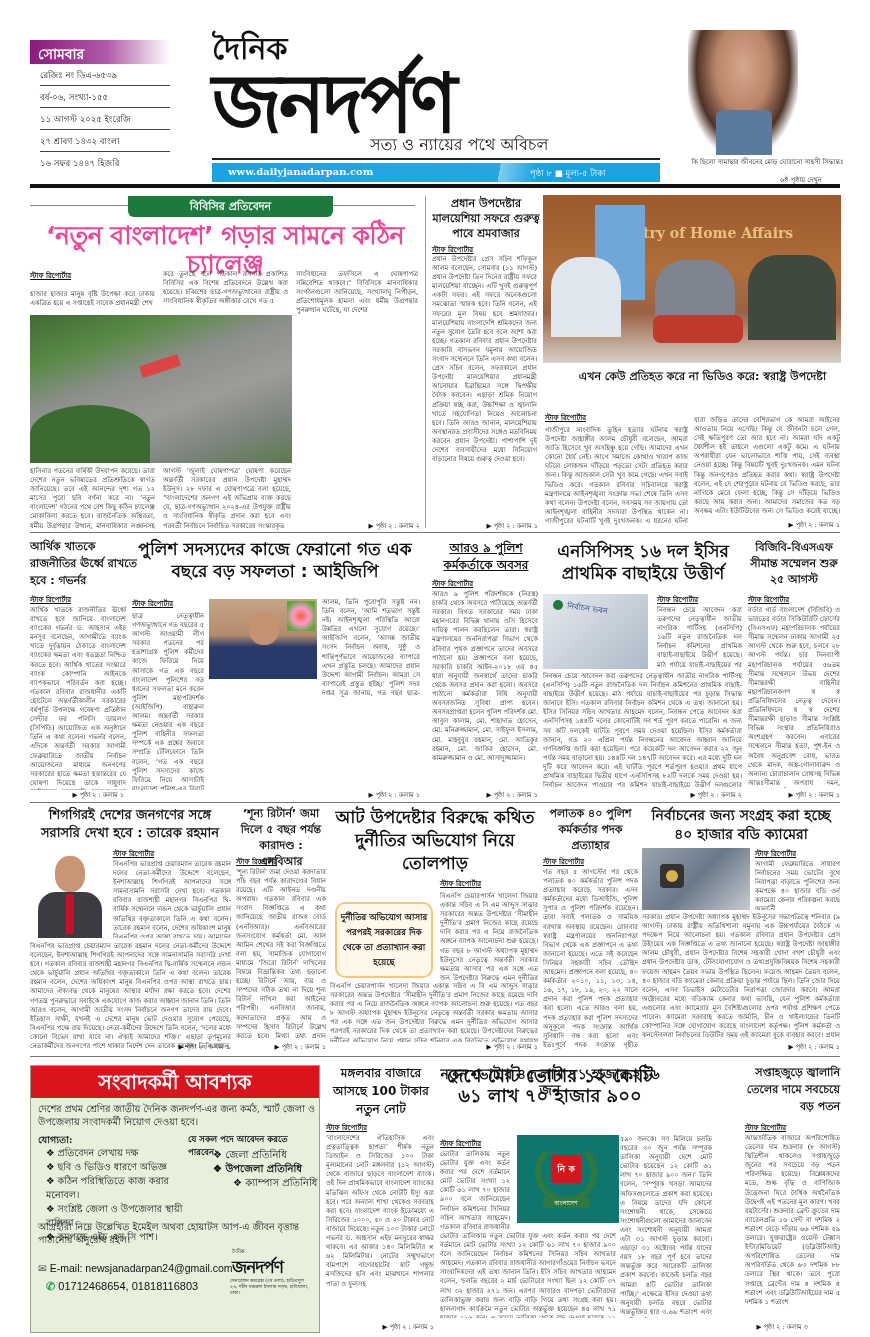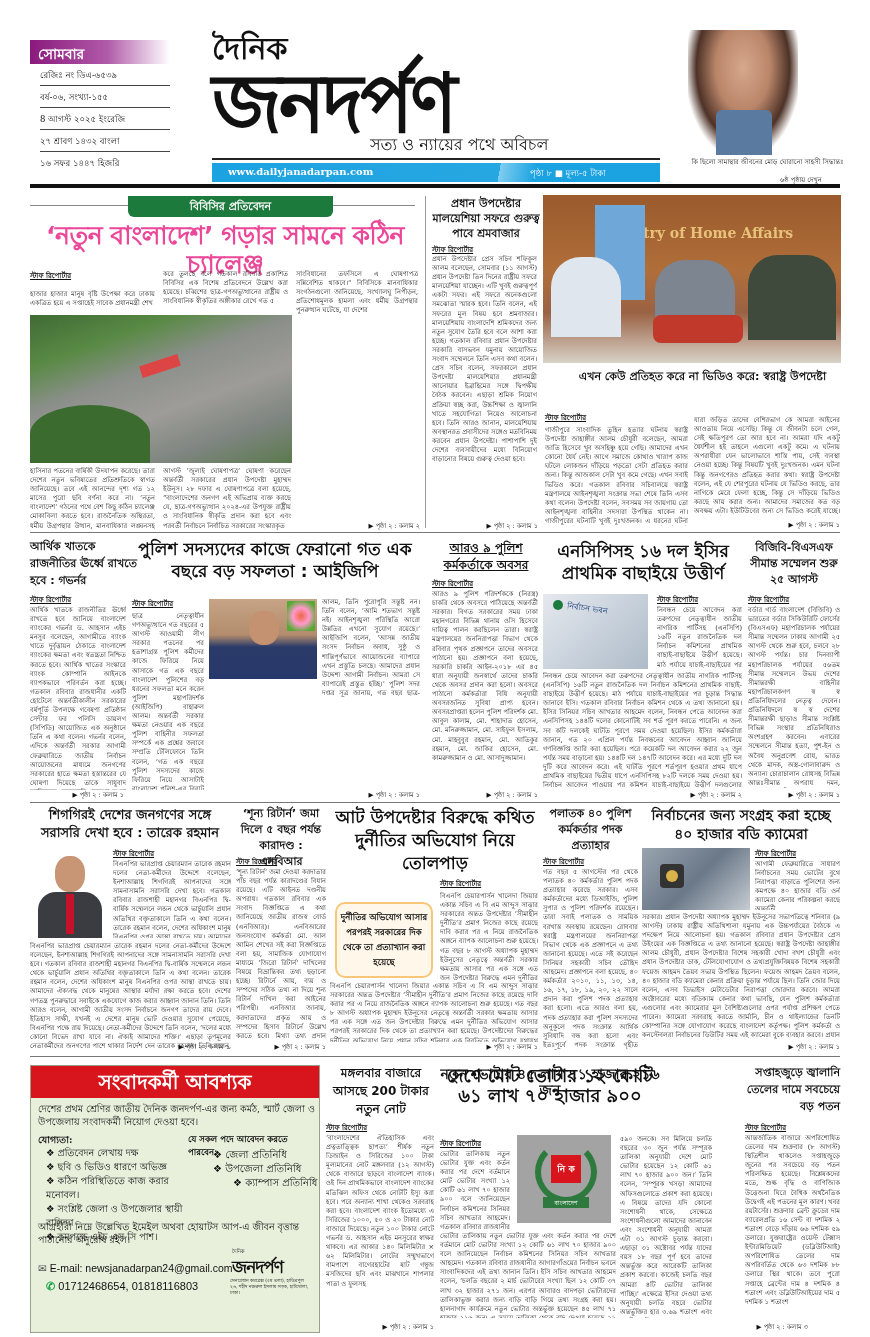--- a/index.html
+++ b/index.html
@@ -35,21 +35,21 @@
   .ad-bullet { font-family: "DejaVu Serif", serif; font-size: 9.5px; color: #111; line-height: 14px; }
 
   .pull-box { left: 335px; top: 902px; width: 98px; height: 76px; border: 2px solid #f6c77a; border-radius: 10px; background: #fff8ea; font-size: 8.5px; font-weight: bold; text-align: center; line-height: 15px; padding-top: 6px; }
 </style>
 </head>
 <body>
 
 <div class="abs day-box">সোমবার</div>
 <div class="abs info-line" style="top:64px">রেজিঃ নং ডিএ-৬৫৩৯</div>
 <div class="abs info-line" style="top:86px">বর্ষ-০৬, সংখ্যা-১৫৫</div>
-<div class="abs info-line" style="top:108px">8 আগস্ট ২০২৫ ইংরেজি</div>
+<div class="abs info-line" style="top:108px">১১ আগস্ট ২০২৫ ইংরেজি</div>
 <div class="abs info-line" style="top:130px">২৭ শ্রাবণ ১৪৩২ বাংলা</div>
 <div class="abs info-line" style="top:152px; border-bottom:none">১৬ সফর ১৪৪৭ হিজরি</div>
 
 <div class="abs paper-small">দৈনিক</div>
 <div class="abs paper-big">জনদর্পণ</div>
 <div class="abs slogan">সত্য ও ন্যায়ের পথে অবিচল</div>
 <div class="rule" style="left:212px; top:158px; width:448px; height:2px;"></div>
 <div class="abs url-bar"></div>
 <div class="abs url-text">www.dailyjanadarpan.com</div>
 <div class="abs price-text">পৃষ্ঠা ৮ ■ মূল্য-৫ টাকা</div>
@@ -182,47 +182,47 @@
 <div class="abs" style="left:46px; top:1146px; width:150px;">
   <div class="ad-bullet">❖ <span>প্রতিবেদন লেখায় দক্ষ</span></div>
   <div class="ad-bullet">❖ <span>ছবি ও ভিডিও ধারণে অভিজ্ঞ</span></div>
   <div class="ad-bullet">❖ <span>কঠিন পরিস্থিতিতে কাজ করার মনোবল।</span></div>
   <div class="ad-bullet">❖ <span>সংশ্লিষ্ট জেলা ও উপজেলার স্থায়ী বাসিন্দা</span></div>
   <div class="ad-bullet">❖ <span>কমপক্ষে এইচ এস সি পাশ।</span></div>
 </div>
 <div class="abs ad-text" style="left:188px; top:1133px; width:130px; font-weight:bold; font-size:8.5px;">যে সকল পদে আবেদন করতে পারবেন:</div>
 <div class="abs" style="left:213px; top:1148px; width:105px;">
   <div class="ad-bullet" style="font-size:10px;">❖ <span>জেলা প্রতিনিধি</span></div>
-  <div class="ad-bullet" style="font-size:10px;">❖ <span>উপজেলা প্রতিনিধি</span></div>
+  <div class="ad-bullet" style="font-size:10px;font-weight:bold;">❖ <span>উপজেলা প্রতিনিধি</span></div>
   <div class="ad-bullet" style="font-size:10px;margin-left:20px;">❖ <span>ক্যাম্পাস প্রতিনিধি</span></div>
 </div>
 <div class="abs ad-text" style="left:38px; top:1220px; width:280px;">আগ্রহীরা নিম্নে উল্লেখিত ইমেইল অথবা হোয়াটস আপ-এ জীবন বৃত্তান্ত পাঠানোর অনুরোধ রইল।</div>
 <div class="abs" style="left:38px; top:1262px; font-family:'Liberation Sans', sans-serif; font-size:10.5px; color:#111;">
   <span style="color:#555;">✉ </span><span>E-mail: newsjanadarpan24@gmail.com</span>
 </div>
 <div class="abs" style="left:46px; top:1280px; font-family:'Liberation Sans', sans-serif; font-size:11px; color:#111;">
   <span style="color:#1aa34a; font-weight:bold;">✆ </span><span>01712468654, 01818116803</span>
 </div>
 <div class="abs" style="left:232px; top:1248px; font-size:5px;">দৈনিক</div>
 <div class="abs" style="left:232px; top:1254px; font-size:17px; font-weight:bold; color:#111; letter-spacing:-1px;">জনদর্পণ</div>
 <div class="abs" style="left:230px; top:1278px; width:88px; font-size:4.5px; line-height:6px;">
   <div>সেনাপ্রধান কমপ্লেক্স (৫ম তলা), হাতিরপুল</div>
   <div>২৬, শহীদ নজরুল ইসলাম সড়ক, হাটখোলা, ঢাকা।</div>
 </div>
 
-<div class="abs hl" style="left:326px; top:1064px; width:110px; font-size:12px; line-height:18px;">মঙ্গলবার বাজারে আসছে 200 টাকার নতুন নোট</div>
+<div class="abs hl" style="left:326px; top:1064px; width:110px; font-size:12px; line-height:18px;">মঙ্গলবার বাজারে আসছে 100 টাকার নতুন নোট</div>
 <div class="abs byline" style="left:326px; top:1122px;">স্টাফ রিপোর্টার</div>
 <div class="abs body-text" style="left:326px; top:1134px; width:108px; height:186px;">‘বাংলাদেশের ঐতিহাসিক এবং প্রত্নতাত্ত্বিক ছাপত্য’ শীর্ষক নতুন ডিজাইন ও সিরিজের ১০০ টাকা মূল্যমানের নোট মঙ্গলবার (১২ আগস্ট) থেকে বাজারে ছাড়বে বাংলাদেশ ব্যাংক। ওই দিন প্রাথমিকভাবে বাংলাদেশ ব্যাংকের মতিঝিল অফিস থেকে নোটটি ইস্যু করা হবে। পরে অন্যান্য শাখা থেকেও সরবরাহ করা হবে। বাংলাদেশ ব্যাংক ইতোমধ্যে এ সিরিজের ১০০০, ৫০ ও ২০ টাকার নোট বাজারে দিয়েছে। নতুন ১০০ টাকার নোটে গভর্নর ড. আহসান এইচ মনসুরের স্বাক্ষর থাকবে। এর আকার ১৪০ মিলিমিটার × ৬২ মিলিমিটার। নোটের সম্মুখভাগে বামপাশে বাগেরহাটের ষাট গম্বুজ মসজিদের ছবি এবং মাঝখানে শাপলার পাতা ও ফুলসহ</div>
 <div class="abs cont" style="left:360px; top:1322px; width:74px;">▶ পৃষ্ঠা ২ : কলাম ১</div>
 
 <div class="abs hl" style="left:440px; top:1066px; width:220px; font-size:18px; line-height:20px;">দেশে মোট ভোটার ১২ কোটি ৬১ লাখ ৭০ হাজার ৯০০</div>
 <div class="abs hl" style="left:440px; top:1066px; width:220px; font-size:14px;">নতুন ভোটার ৪৫ লাখ ৭১ হাজার ২১৬ জন</div>
 <div class="abs byline" style="left:440px; top:1138px;">স্টাফ রিপোর্টার</div>
 <div class="abs body-text" style="left:440px; top:1150px; width:70px; height:80px;">ভোটার তালিকায় নতুন ভোটার যুক্ত এবং কর্তন করার পর দেশে বর্তমানে মোট ভোটার সংখ্যা ১২ কোটি ৬১ লাখ ৭০ হাজার ৯০০ বলে জানিয়েছেন নির্বাচন কমিশনের সিনিয়র সচিব আখতার আহমেদ। গতকাল রবিবার রাজধানীর আগারগাঁওয়ের নির্বাচন ভবনে সাংবাদিকদের এই তথ্য জানান তিনি। ইসি সচিব আখতার আহমেদ বলেন, ‘চলতি বছরের ২ মার্চ ভোটারের সংখ্যা ছিল ১২ কোটি ৩৭ লাখ ৩২ হাজার ২৭১ জন। এরপর আবারও বাদপড়া ভোটারদের তালিকাভুক্ত করার জন্য বাড়ি বাড়ি গিয়ে তথ্য সংগ্রহ করা হয়। হালনাগাদ কার্যক্রমে নতুন ভোটার অন্তর্ভুক্ত হয়েছেন ৪৫ লাখ ৭১ হাজার ২১৬ জন। এ সময়ে তালিকা থেকে বাদ দেওয়া হয়েছে ২১ লাখ ৩২ হাজার</div>
-<div class="photo" style="left:517px; top:1135px; width:94px; height:88px; background:#a3a3a3;">
+<div class="photo" style="left:517px; top:1135px; width:102px; height:88px; background:#0f766e;">
   <div class="abs" style="left:18px; top:6px; width:62px; height:62px; border:6px solid #2e7a3e; border-radius:50%; border-top-color:transparent;"></div>
   <div class="abs" style="left:34px; top:20px; width:30px; height:28px; background:#d8151c; color:#fff; font-size:9px; font-weight:bold; text-align:center; line-height:28px;">নি ক</div>
   <div class="abs" style="left:26px; top:62px; width:46px; height:11px; background:#2e7a3e; color:#fff; font-size:6px; text-align:center; line-height:11px;">বাংলাদেশ</div>
 </div>
 <div class="abs body-text" style="left:440px; top:1232px; width:176px; height:86px;">ভোটার তালিকায় নতুন ভোটার যুক্ত এবং কর্তন করার পর দেশে বর্তমানে মোট ভোটার সংখ্যা ১২ কোটি ৬১ লাখ ৭০ হাজার ৯০০ বলে জানিয়েছেন নির্বাচন কমিশনের সিনিয়র সচিব আখতার আহমেদ। গতকাল রবিবার রাজধানীর আগারগাঁওয়ের নির্বাচন ভবনে সাংবাদিকদের এই তথ্য জানান তিনি। ইসি সচিব আখতার আহমেদ বলেন, ‘চলতি বছরের ২ মার্চ ভোটারের সংখ্যা ছিল ১২ কোটি ৩৭ লাখ ৩২ হাজার ২৭১ জন। এরপর আবারও বাদপড়া ভোটারদের তালিকাভুক্ত করার জন্য বাড়ি বাড়ি গিয়ে তথ্য সংগ্রহ করা হয়। হালনাগাদ কার্যক্রমে নতুন ভোটার অন্তর্ভুক্ত হয়েছেন ৪৫ লাখ ৭১ হাজার ২১৬ জন। এ সময়ে তালিকা থেকে বাদ দেওয়া হয়েছে ২১ লাখ ৩২ হাজার</div>
 <div class="abs body-text" style="left:620px; top:1135px; width:92px; height:183px;">৫৯০ জনকে। সব মিলিয়ে চলতি বছরের ৩০ জুন পর্যন্ত সম্পূরক তালিকা অনুযায়ী দেশে মোট ভোটার হয়েছেন ১২ কোটি ৬১ লাখ ৭০ হাজার ৯০০ জন।’ তিনি বলেন, ‘সম্পূরক খসড়া আমাদের অফিসগুলোতে প্রকাশ করা হয়েছে। এ বিষয়ে তাদের যদি কোনো সংশোধনী থাকে, সেক্ষেত্রে সংশোধনীগুলো আমাদের জানাবেন এবং সংশোধনী অনুযায়ী আমরা এটা ৩১ আগস্ট চূড়ান্ত করবো। এছাড়া ৩১ অক্টোবর পর্যন্ত যাদের বয়স ১৮ বছর পূর্ণ হবে তাদের অন্তর্ভুক্ত করে আরেকটি তালিকা প্রকাশ করবো। কাজেই চলতি বছর আমরা ৪টি ভোটার তালিকা পাচ্ছি।’ এক্ষেত্রে ইসির দেওয়া তথ্য অনুযায়ী চলতি বছরে ভোটার অন্তর্ভুক্তির হার ৩.৬৯ শতাংশ এবং ভোটার বৃদ্ধির হার ১.৯৭ শতাংশ।</div>
 
 <div class="abs hl" style="left:745px; top:1064px; width:95px; font-size:11px; line-height:17px; text-align:right;">সপ্তাহজুড়ে জ্বালানি তেলের দামে সবচেয়ে বড় পতন</div>
 <div class="abs byline" style="left:745px; top:1122px;">স্টাফ রিপোর্টার</div>
 <div class="abs body-text" style="left:745px; top:1134px; width:95px; height:186px;">আন্তর্জাতিক বাজারে অপরিশোধিত তেলের দাম শুক্রবার (৮ আগস্ট) স্থিতিশীল থাকলেও সপ্তাহজুড়ে জুনের পর সবচেয়ে বড় পতন পরিলক্ষিত হয়েছে। বিশ্লেষকদের মতে, শুল্ক বৃদ্ধি ও বাণিজ্যিক উত্তেজনা ঘিরে বৈশ্বিক অর্থনৈতিক উদ্বেগই এই পতনের মূল কারণ। খবর রয়টার্সের। শুক্রবার ব্রেন্ট ক্রুডের দাম ব্যারেলপ্রতি ১৬ সেন্ট বা দশমিক ২ শতাংশ বেড়ে দাঁড়ায় ৬৬ দশমিক ৫৯ ডলারে। যুক্তরাষ্ট্রের ওয়েস্ট টেক্সাস ইন্টারমিডিয়েট (ডব্লিউটিআই) অপরিশোধিত তেলের দাম অপরিবর্তিত থেকে ৬৩ দশমিক ৮৮ ডলারে স্থির থাকে। তবে পুরো সপ্তাহে ব্রেন্টের দাম ৪ দশমিক ৪ শতাংশ এবং ডব্লিউটিআইয়ের দাম ৫ দশমিক ১ শতাংশ</div>

